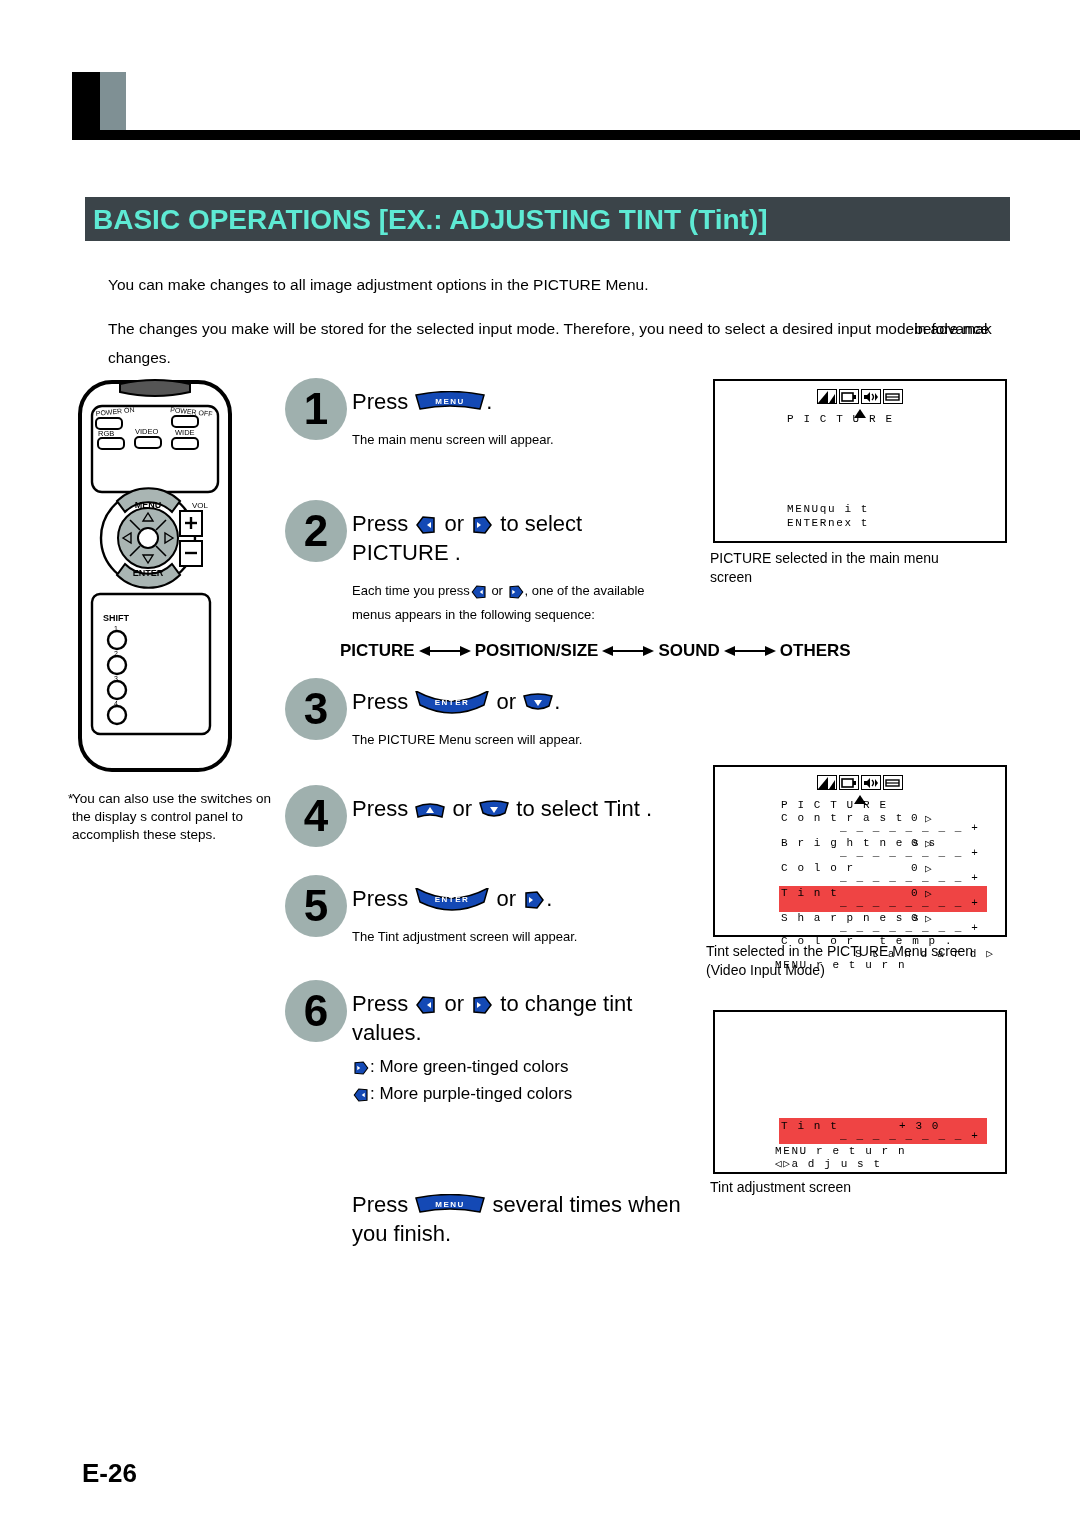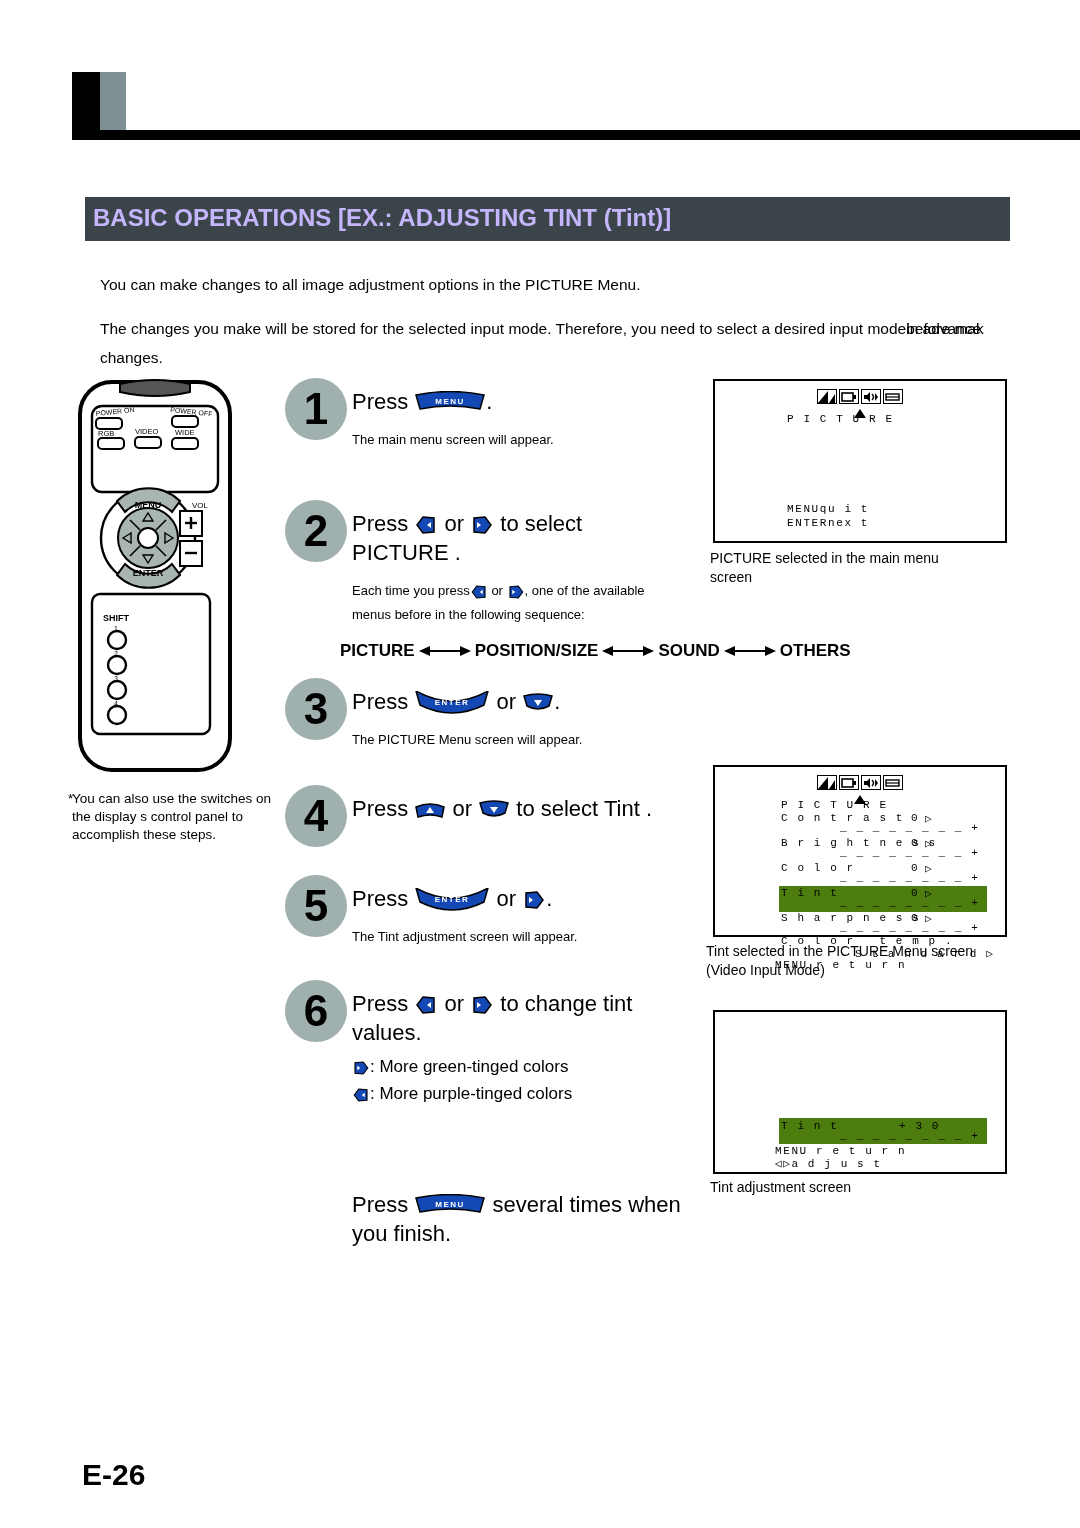--- a/index.html
+++ b/index.html
@@ -15,26 +15,26 @@
   
   .page-header{position:absolute;left:72px;top:72px;width:1008px;height:68px;}
   .hdr-black-v{position:absolute;left:0;top:0;width:28px;height:68px;background:#000;}
   .hdr-gray{position:absolute;left:28px;top:0;width:26px;height:58px;background:#7f9094;}
   .hdr-black-h{position:absolute;left:0;top:58px;width:1008px;height:10px;background:#000;}
   .hdr-title{position:absolute;left:72px;top:-2px;font-size:35px;font-weight:bold;
     letter-spacing:0px;line-height:58px;white-space:nowrap;}
 
   
   .sect-bar{position:absolute;left:85px;top:197px;width:925px;height:44px;background:#3b4449;}
-  .sect-bar .label{position:absolute;left:8px;top:7px;font-size:24px;font-weight:bold;
-    color:#c4b5fd;white-space:nowrap;}
+  .sect-bar .label{position:absolute;left:8px;top:7px;font-size:28px;font-weight:bold;
+    color:#5eead4;white-space:nowrap;}
 
   
   .intro{position:absolute;left:100px;top:270px;width:945px;font-size:15.5px;line-height:29px;}
-  .intro p{margin:0 0 15px 0;}
+  .intro p{margin:0 0 15px 8px;}
   .ovl{position:relative;display:inline-block;}
   .ovl .b{position:absolute;left:0;top:0;white-space:nowrap;}
 
   
   .remote-wrap{position:absolute;left:62px;top:378px;width:215px;height:400px;}
 
   .remote-note{position:absolute;left:68px;top:790px;width:215px;font-size:13.5px;line-height:18px;}
   .remote-note .star{position:absolute;left:0;top:0;}
   .remote-note .txt{margin-left:4px;display:block;}
 
@@ -61,23 +61,23 @@
   .osd .iconrow{position:absolute;left:50%;transform:translateX(-50%);top:8px;
     display:flex;gap:2px;align-items:center;}
   .osd .icobox{width:20px;height:15px;border:1.5px solid #000;background:#fff;
     position:relative;box-sizing:border-box;}
   .osd .cursor{position:absolute;left:50%;transform:translateX(-50%);}
   .osd .line{position:absolute;white-space:pre;font-size:11px;letter-spacing:1.6px;}
   .osd-cap{position:absolute;font-family:"Liberation Sans",sans-serif;font-size:14px;
     line-height:19px;}
 
   .menurow{position:absolute;left:0;right:0;height:30px;text-align:center;}
-  .hl{background:#4d7c0f;}
-
-  .pagenum{position:absolute;left:82px;top:1458px;font-size:30px;font-weight:bold;}
+  .hl{background:#ef4444;}
+
+  .pagenum{position:absolute;left:82px;top:1458px;font-size:26px;font-weight:bold;}
 </style>
 </head>
 <body>
 
 <div class="page-header">
   <div class="hdr-black-v"></div>
   <div class="hdr-gray"></div>
   <div class="hdr-black-h"></div>
 </div>
 
@@ -182,21 +182,21 @@
             <polygon points="11,12 7,9 7,15" fill="#fff"></polygon>
           </svg></span><span> to select</span><br><span> PICTURE .</span>
     </div>
     <div class="step-sub">
       <span>Each time you press</span><span class="key"><svg width="18" height="18" viewBox="0 0 24 24">
             <path d="M3 12 L9 4 L20 5 L20 19 L9 20 Z" fill="#1449b5" stroke="#000" stroke-width="1.5"></path>
             <polygon points="13,12 17,9 17,15" fill="#fff"></polygon>
           </svg></span><span> or </span><span class="key"><svg width="18" height="18" viewBox="0 0 24 24">
             <path d="M21 12 L15 4 L4 5 L4 19 L15 20 Z" fill="#1449b5" stroke="#000" stroke-width="1.5"></path>
             <polygon points="11,12 7,9 7,15" fill="#fff"></polygon>
-          </svg></span><span>, one of the available</span><br><span>menus before in the following sequence:</span>
+          </svg></span><span>, one of the available</span><br><span>menus appears in the following sequence:</span>
     </div>
     <div class="seqline">
       <span>PICTURE</span><span class="arrows"><svg width="52" height="12" viewBox="0 0 52 12">
             <line x1="8" y1="6" x2="44" y2="6" stroke="#000" stroke-width="1.8"></line>
             <polygon points="0,6 11,1 11,11" fill="#000"></polygon>
             <polygon points="52,6 41,1 41,11" fill="#000"></polygon>
           </svg></span><span>POSITION/SIZE</span><span class="arrows"><svg width="52" height="12" viewBox="0 0 52 12">
             <line x1="8" y1="6" x2="44" y2="6" stroke="#000" stroke-width="1.8"></line>
             <polygon points="0,6 11,1 11,11" fill="#000"></polygon>
             <polygon points="52,6 41,1 41,11" fill="#000"></polygon>

